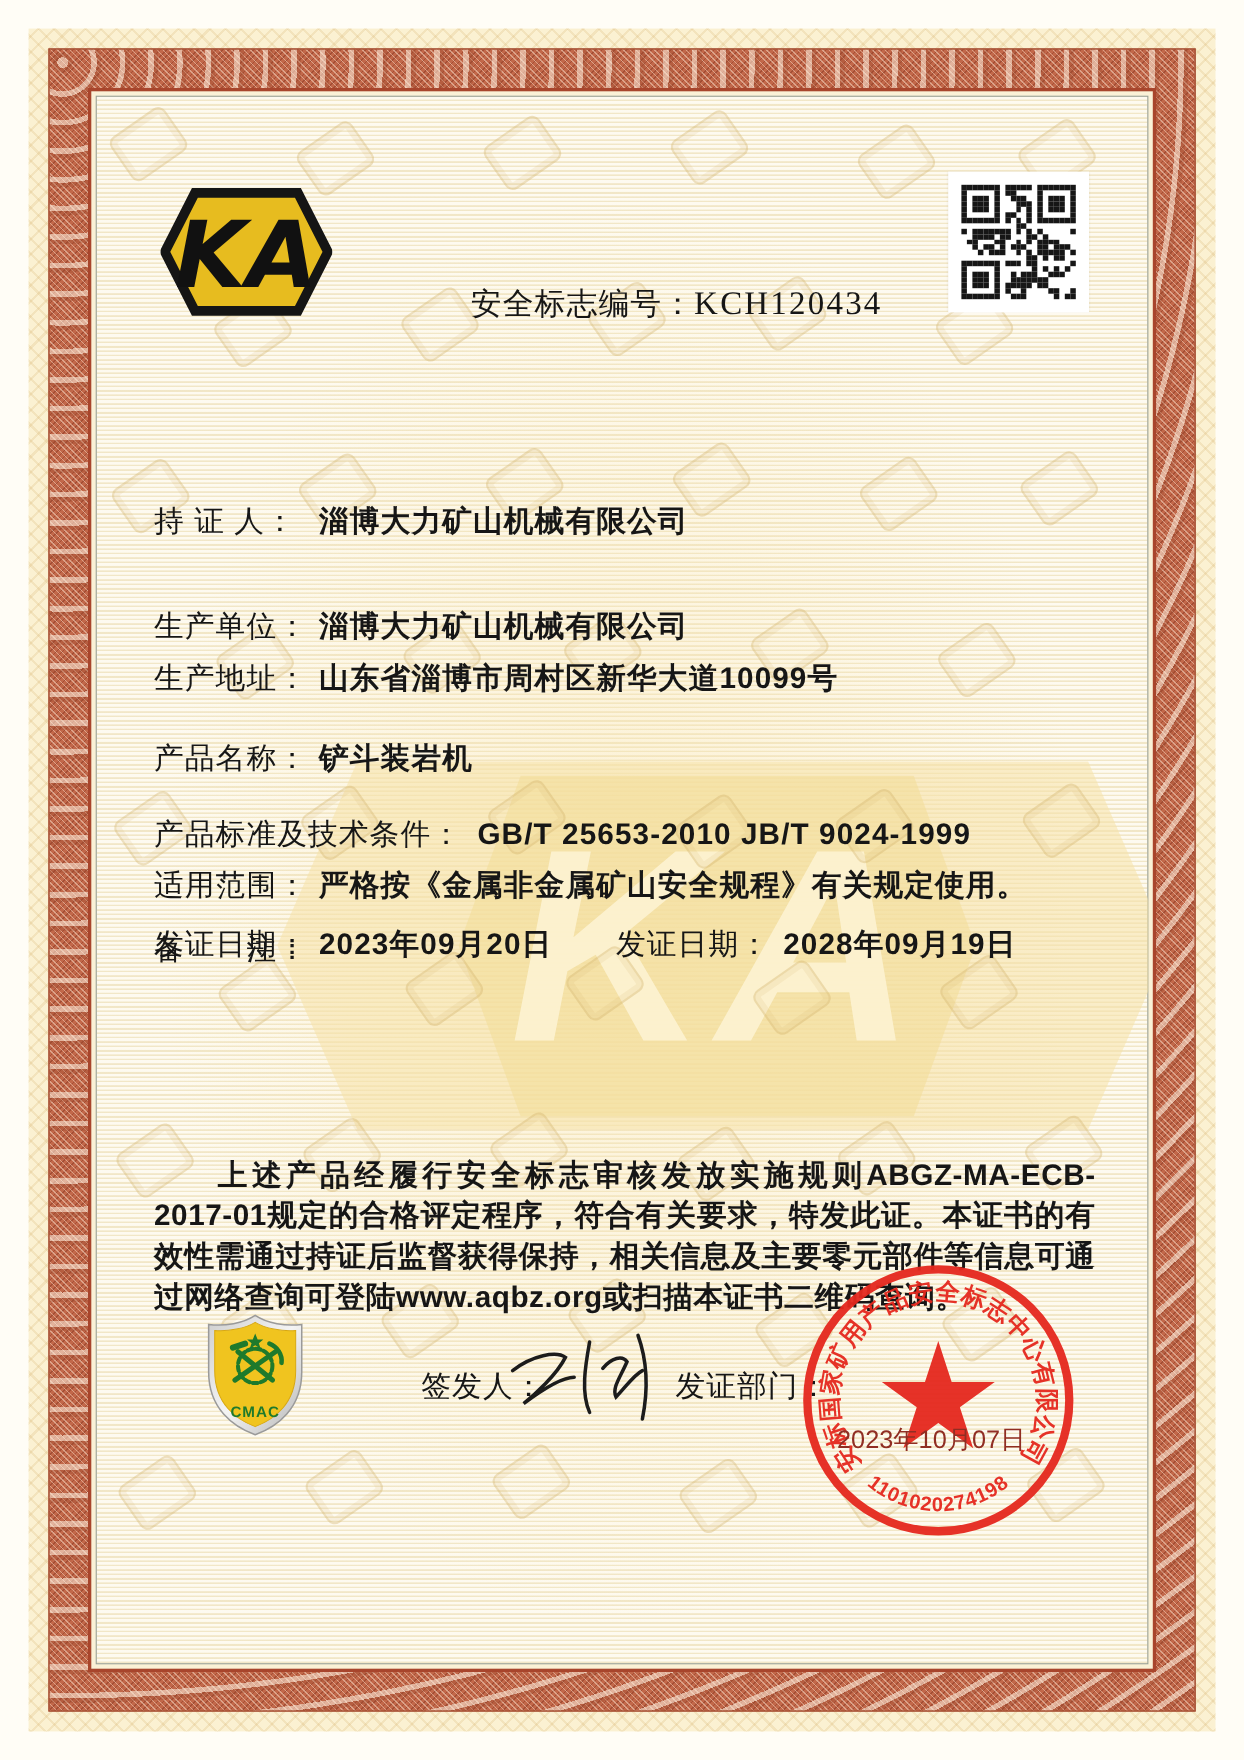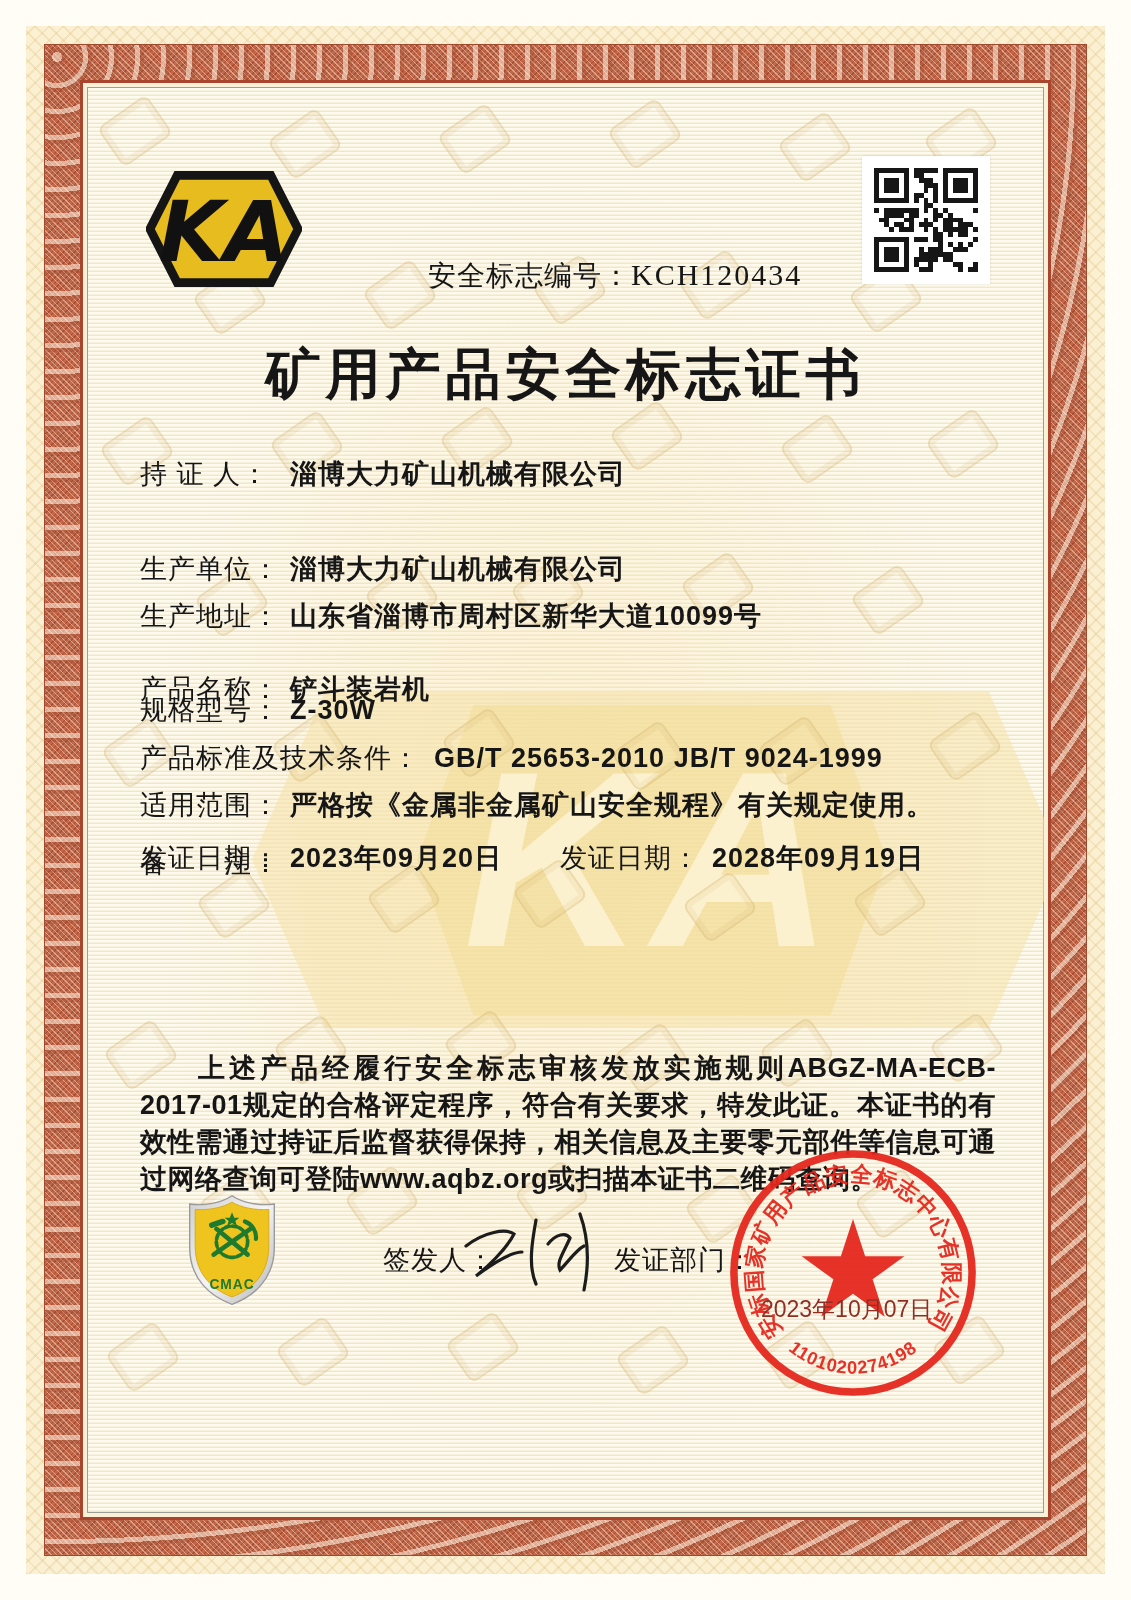--- a/index.html
+++ b/index.html
@@ -577,36 +577,32 @@
         <i></i>
         <i></i>
         <i></i>
         <i class="d"></i>
         <i></i>
         <i class="d"></i>
         <i class="d"></i>
       </div>
   </div>
 
-  <div class="title">矿用产品安全标志证书</div>
 
   <div class="row" style="top:456px">
     <span class="lab">持 证 人：</span><span class="val">淄博大力矿山机械有限公司</span>
   </div>
   <div class="row" style="top:551px">
     <span class="lab">生产单位：</span><span class="val">淄博大力矿山机械有限公司</span>
   </div>
   <div class="row" style="top:598px">
     <span class="lab">生产地址：</span><span class="val">山东省淄博市周村区新华大道10099号</span>
   </div>
   <div class="row" style="top:671px">
     <span class="lab">产品名称：</span><span class="val">铲斗装岩机</span>
-  </div>
-  <div class="row" style="top:692px">
-    <span class="lab">规格型号：</span><span class="val">Z-30W</span>
   </div>
   <div class="row wide" style="top:740px">
     <span class="lab">产品标准及技术条件：</span><span class="val">GB/T 25653-2010 JB/T 9024-1999</span>
   </div>
   <div class="row" style="top:787px">
     <span class="lab">适用范围：</span><span class="val">严格按《金属非金属矿山安全规程》有关规定使用。</span>
   </div>
 
   <div class="row" style="top:840px">
     <span class="lab">发证日期：</span><span class="val">2023年09月20日</span>

